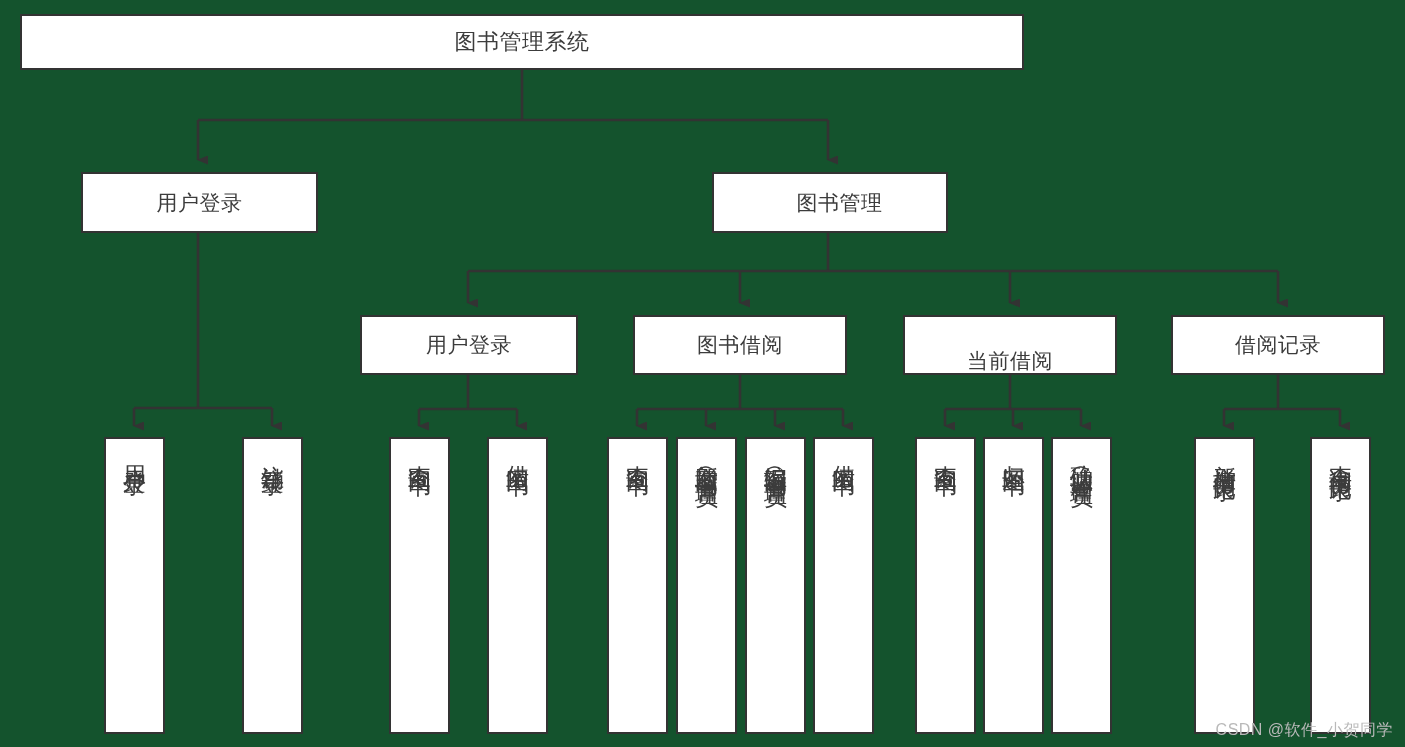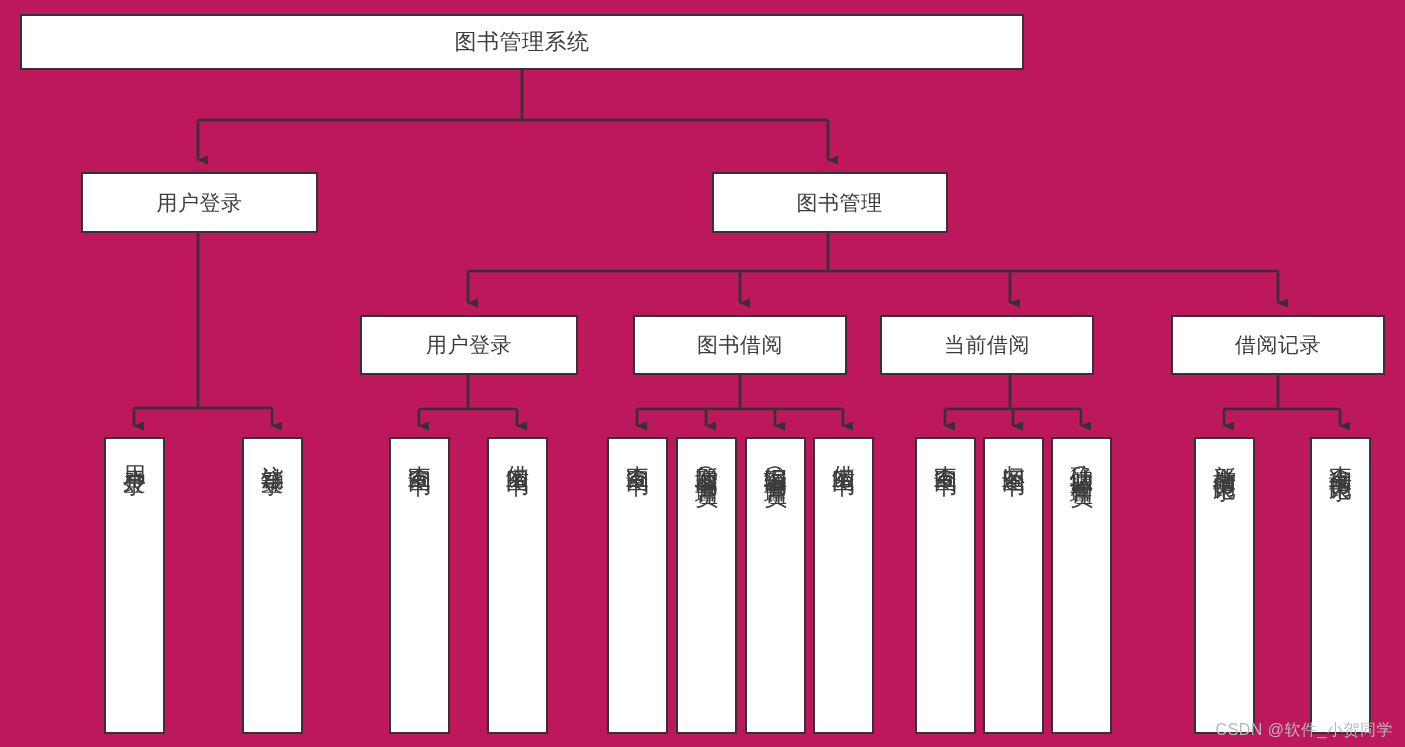--- a/index.html
+++ b/index.html
@@ -8,21 +8,21 @@
     padding: 0;
     background: #ffffff;
   }
   body {
     font-family: "Liberation Sans", "DejaVu Sans", sans-serif;
   }
   #diagram-root {
     position: relative;
     width: 1405px;
     height: 747px;
-    background: #be185d;
+    background: #14532d;
     overflow: hidden;
   }
   #edges-layer {
     position: absolute;
     left: 0;
     top: 0;
     width: 1405px;
     height: 747px;
     pointer-events: none;
   }
@@ -136,21 +136,21 @@
   <div class="node horiz" style="left:712px; top:172px; width:236px; height:61px;padding-left:19px;">
     <span class="label">图书管理</span>
   </div>
 
   <div class="node horiz" style="left:360px; top:315px; width:218px; height:60px;">
     <span class="label">用户登录</span>
   </div>
   <div class="node horiz" style="left:633px; top:315px; width:214px; height:60px;align-items:center;">
     <span class="label">图书借阅</span>
   </div>
-  <div class="node horiz" style="left:880px; top:315px; width:214px; height:60px;">
+  <div class="node horiz" style="left:903px; top:315px; width:214px; height:60px;align-items:flex-end;">
     <span class="label">当前借阅</span>
   </div>
   <div class="node horiz" style="left:1171px; top:315px; width:214px; height:60px;">
     <span class="label">借阅记录</span>
   </div>
 
   <div class="node vert" style="left:104px; top:437px; width:61px; height:297px;">
     <span class="label">用户登录</span>
   </div>
   <div class="node vert" style="left:242px; top:437px; width:61px; height:297px;">

